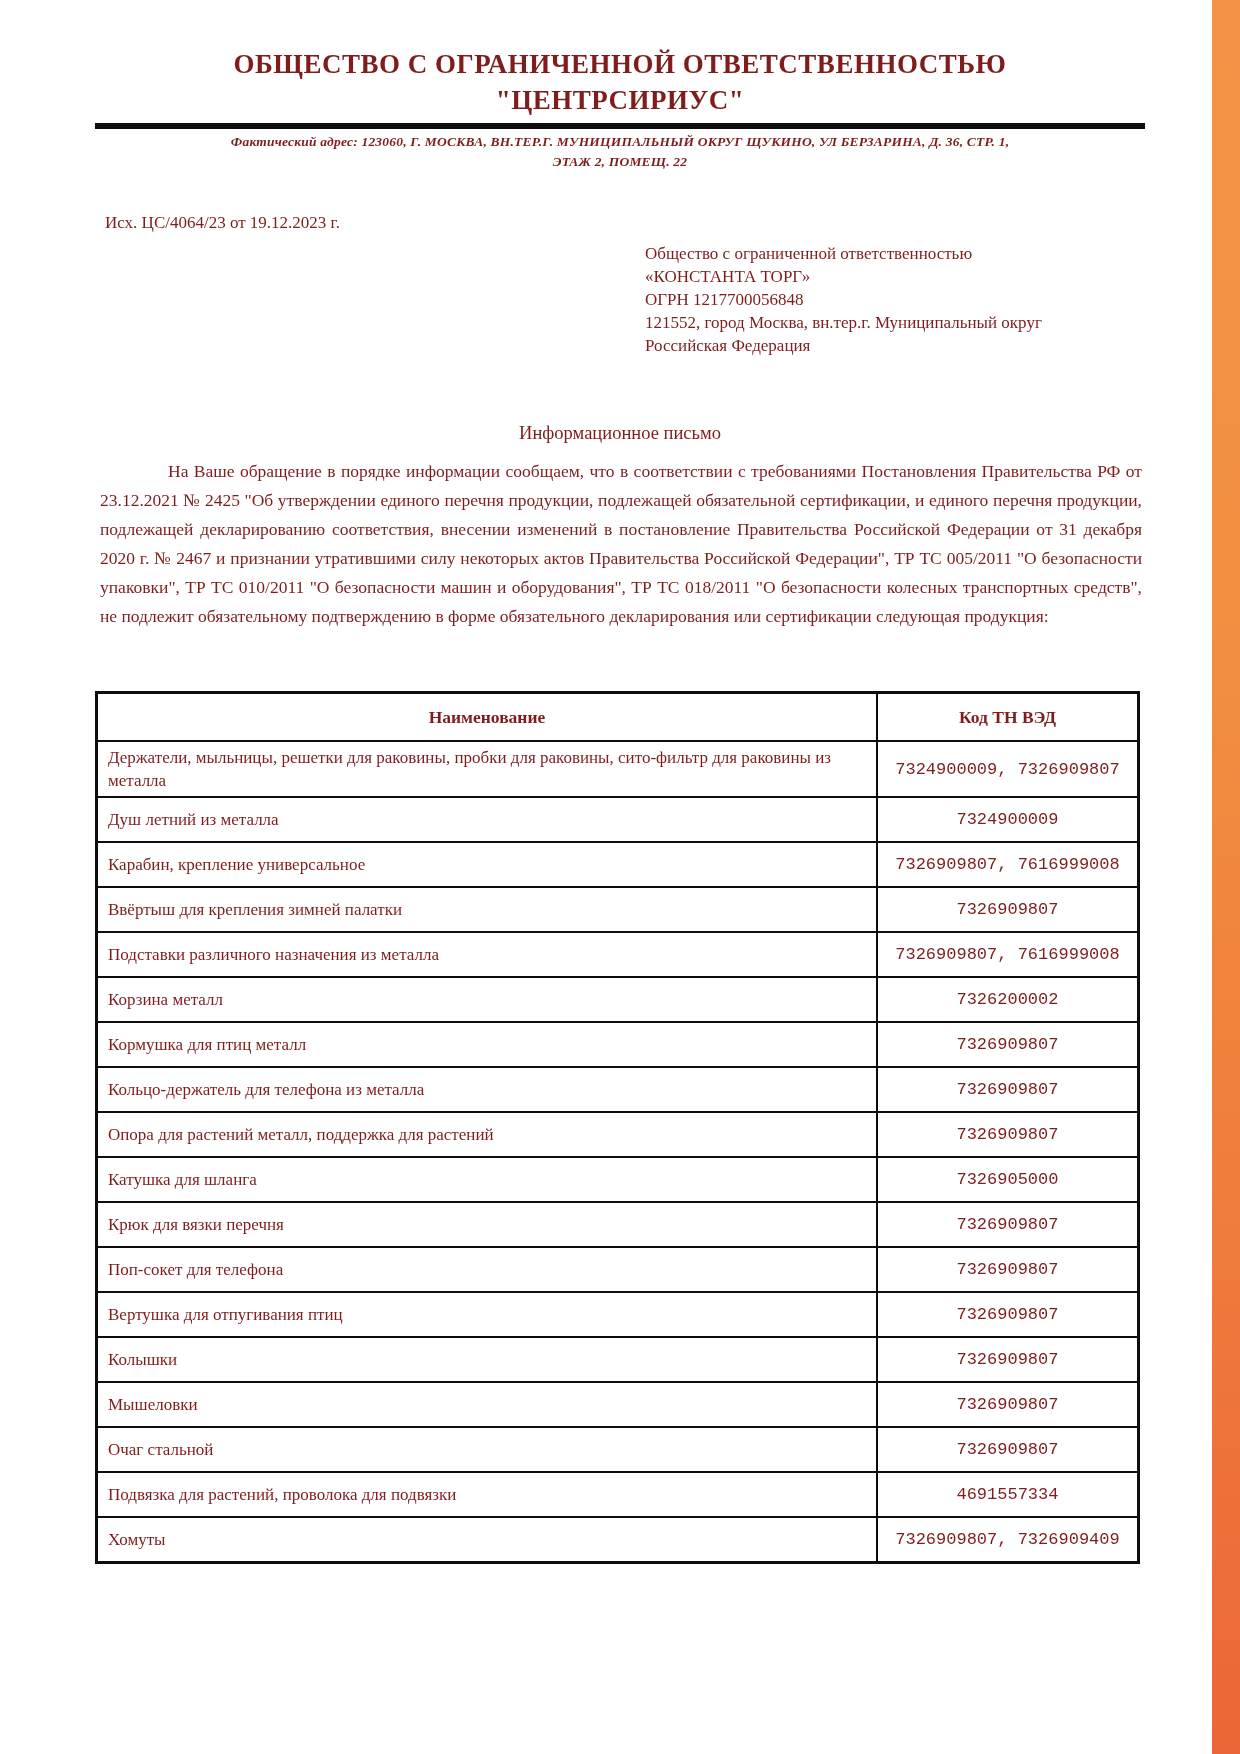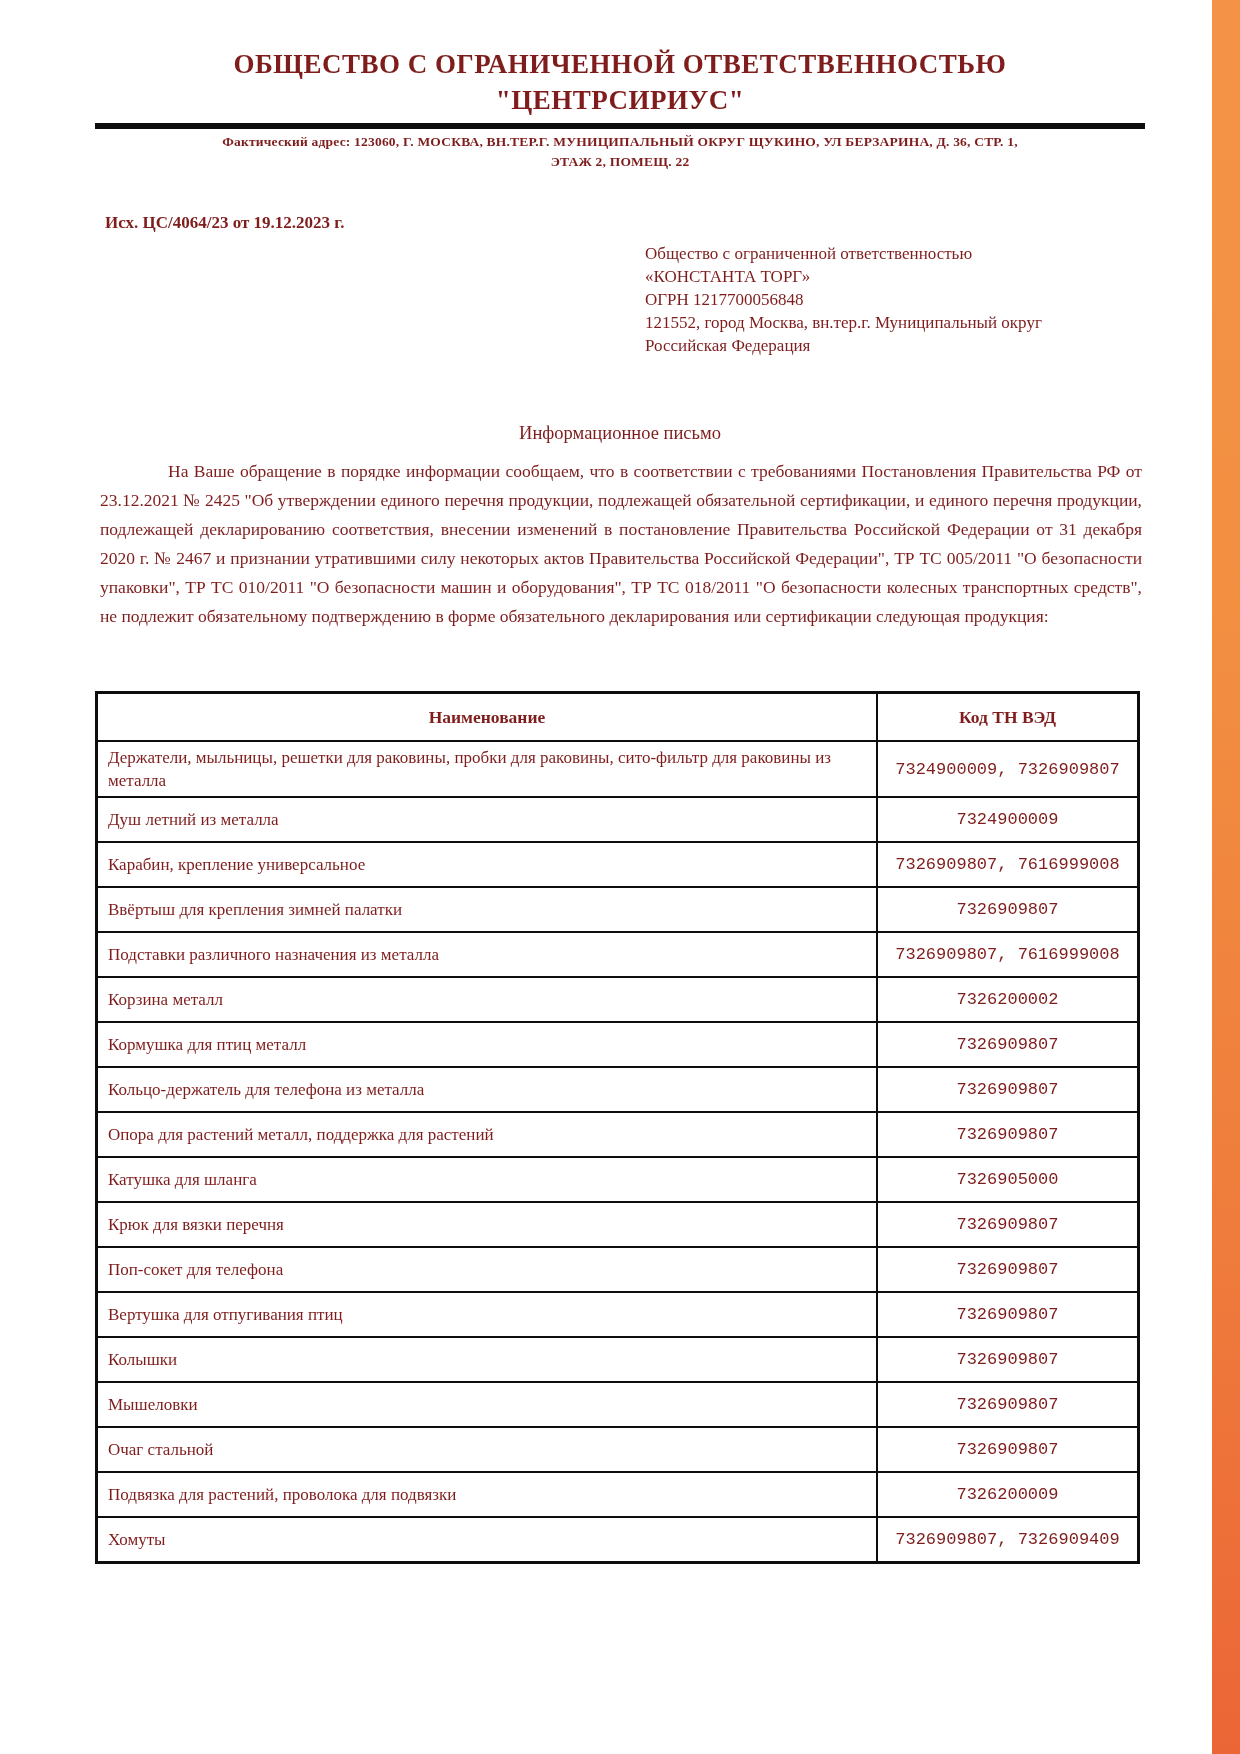--- a/index.html
+++ b/index.html
@@ -34,26 +34,26 @@
     background: #0d0d0d;
     margin: 5px 95px 0 95px;
   }
   .header-address {
     margin: 3px 110px 0 110px;
     text-align: center;
     font-weight: 600;
     font-size: 13.5px;
     line-height: 20px;
     letter-spacing: 0.2px;
+    font-style: italic;
   }
   .ref-line {
     margin: 40px 95px 0 105px;
     font-size: 17px;
     line-height: 22px;
-    font-weight: bold;
   }
   .recipient {
     margin: 8px 95px 0 645px;
     font-size: 17px;
     line-height: 23px;
   }
   .letter-title {
     margin: 64px 95px 0 95px;
     text-align: center;
     font-size: 18.5px;
@@ -194,21 +194,21 @@
         <tr>
           <td class="cell-name">Мышеловки</td>
           <td class="cell-code">7326909807</td>
         </tr>
         <tr>
           <td class="cell-name">Очаг стальной</td>
           <td class="cell-code">7326909807</td>
         </tr>
         <tr>
           <td class="cell-name">Подвязка для растений, проволока для подвязки</td>
-          <td class="cell-code">7326200009</td>
+          <td class="cell-code">4691557334</td>
         </tr>
         <tr>
           <td class="cell-name">Хомуты</td>
           <td class="cell-code">7326909807, 7326909409</td>
         </tr>
       </tbody>
   </table>
 
 </div>
 

